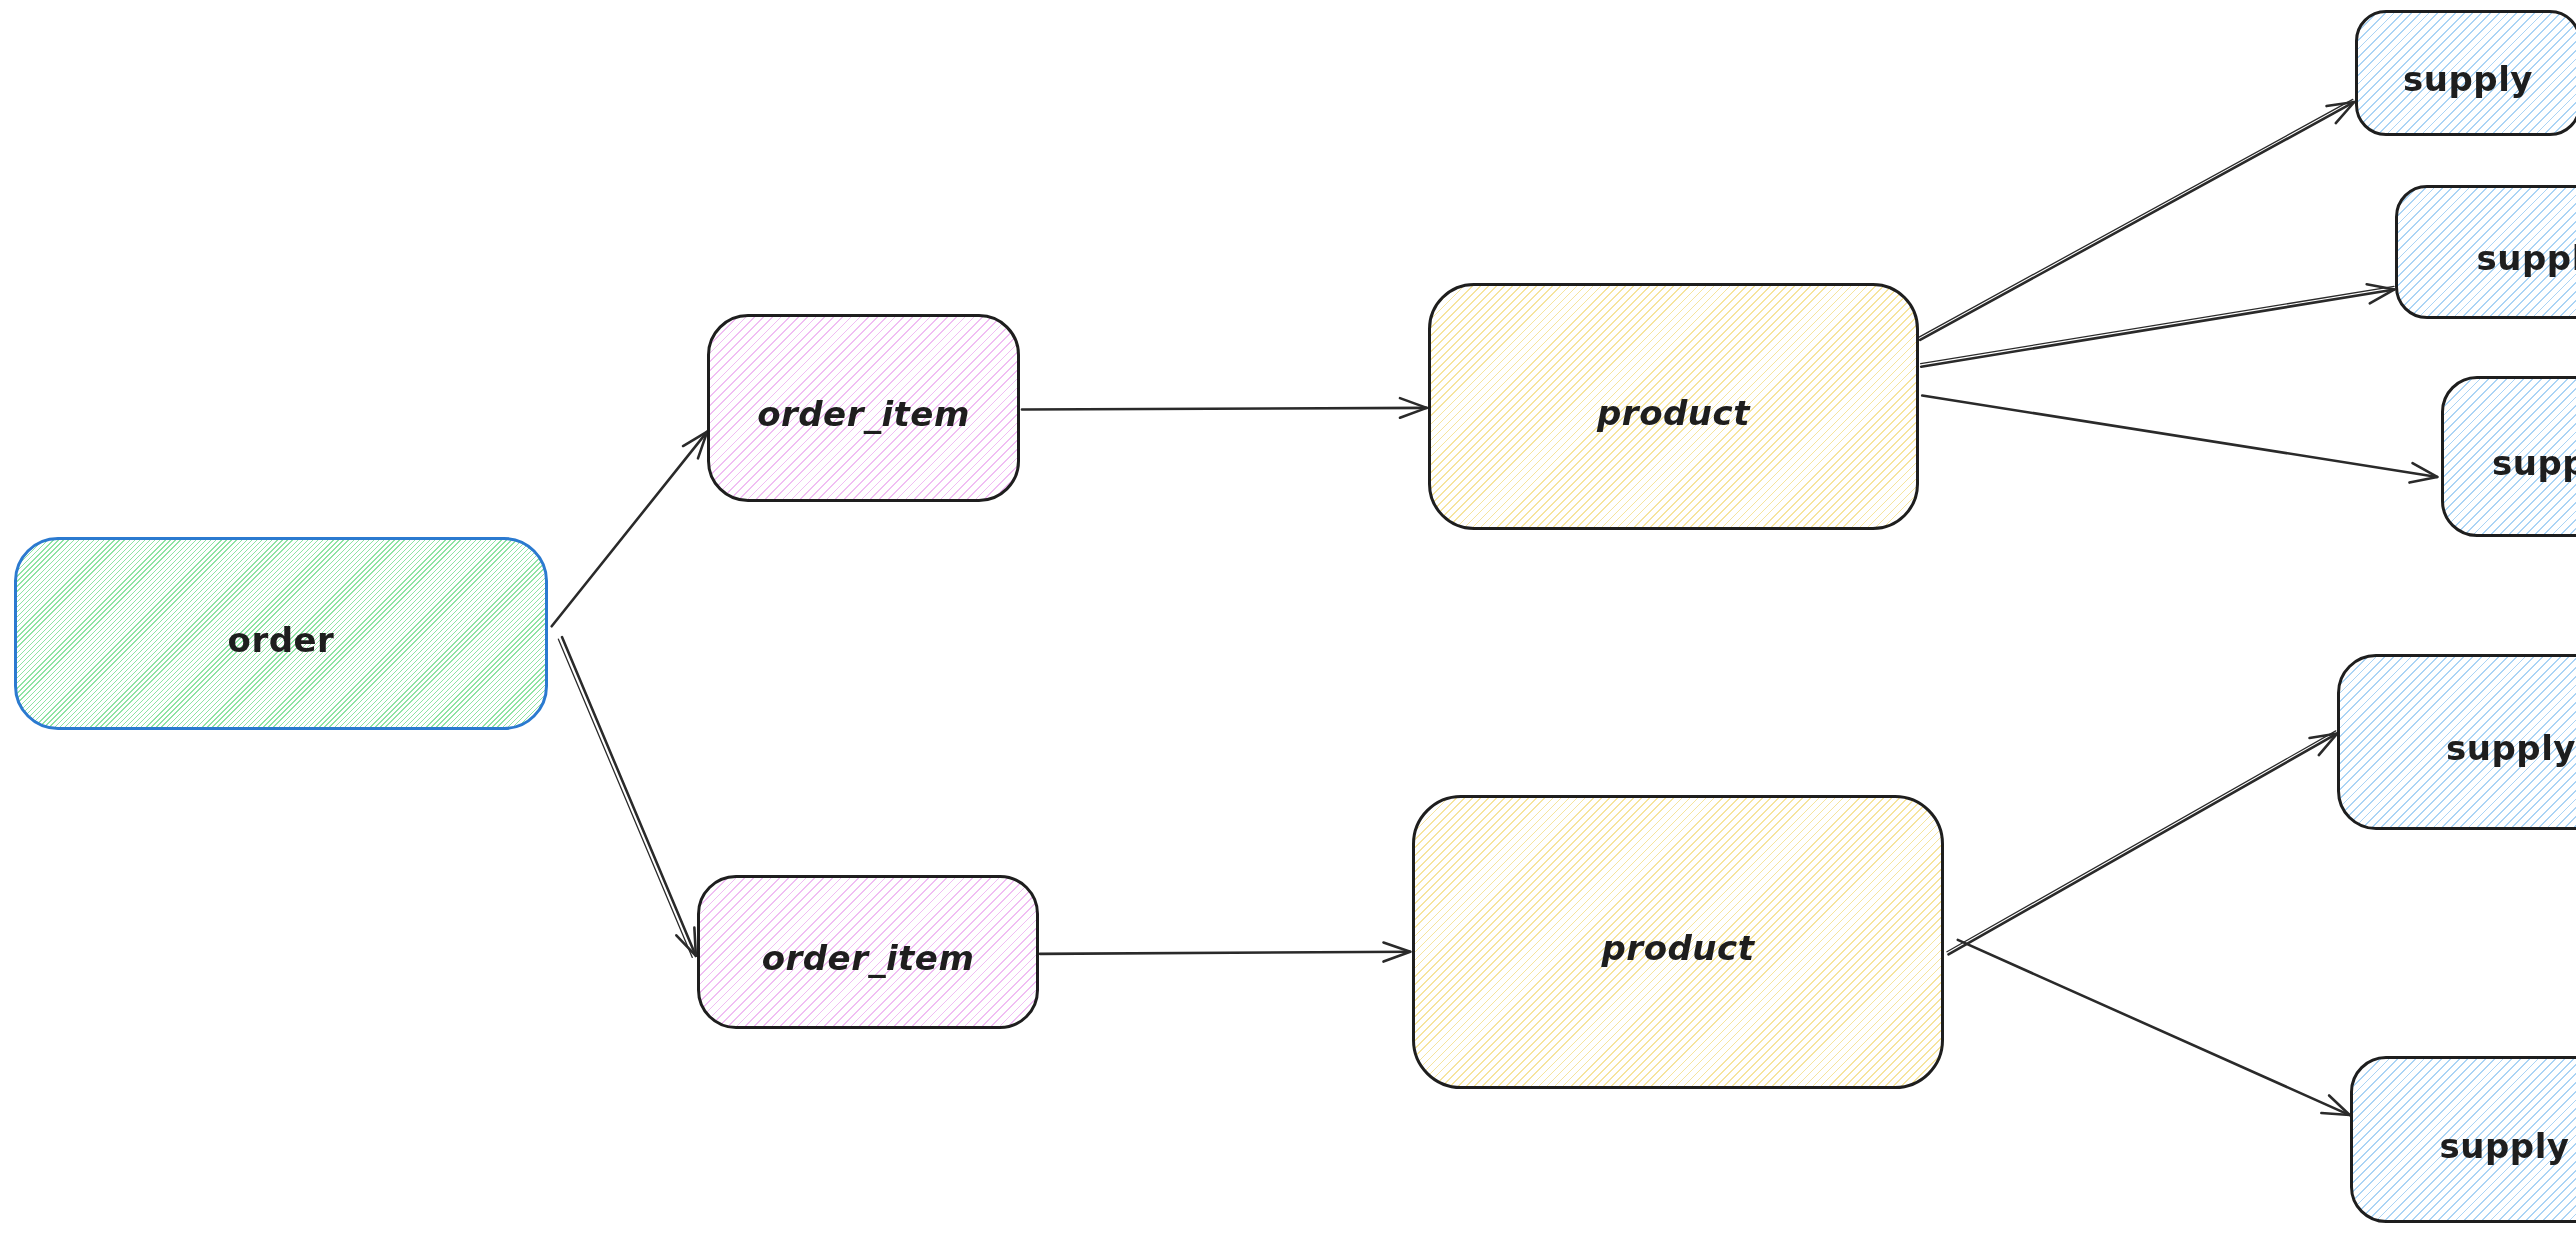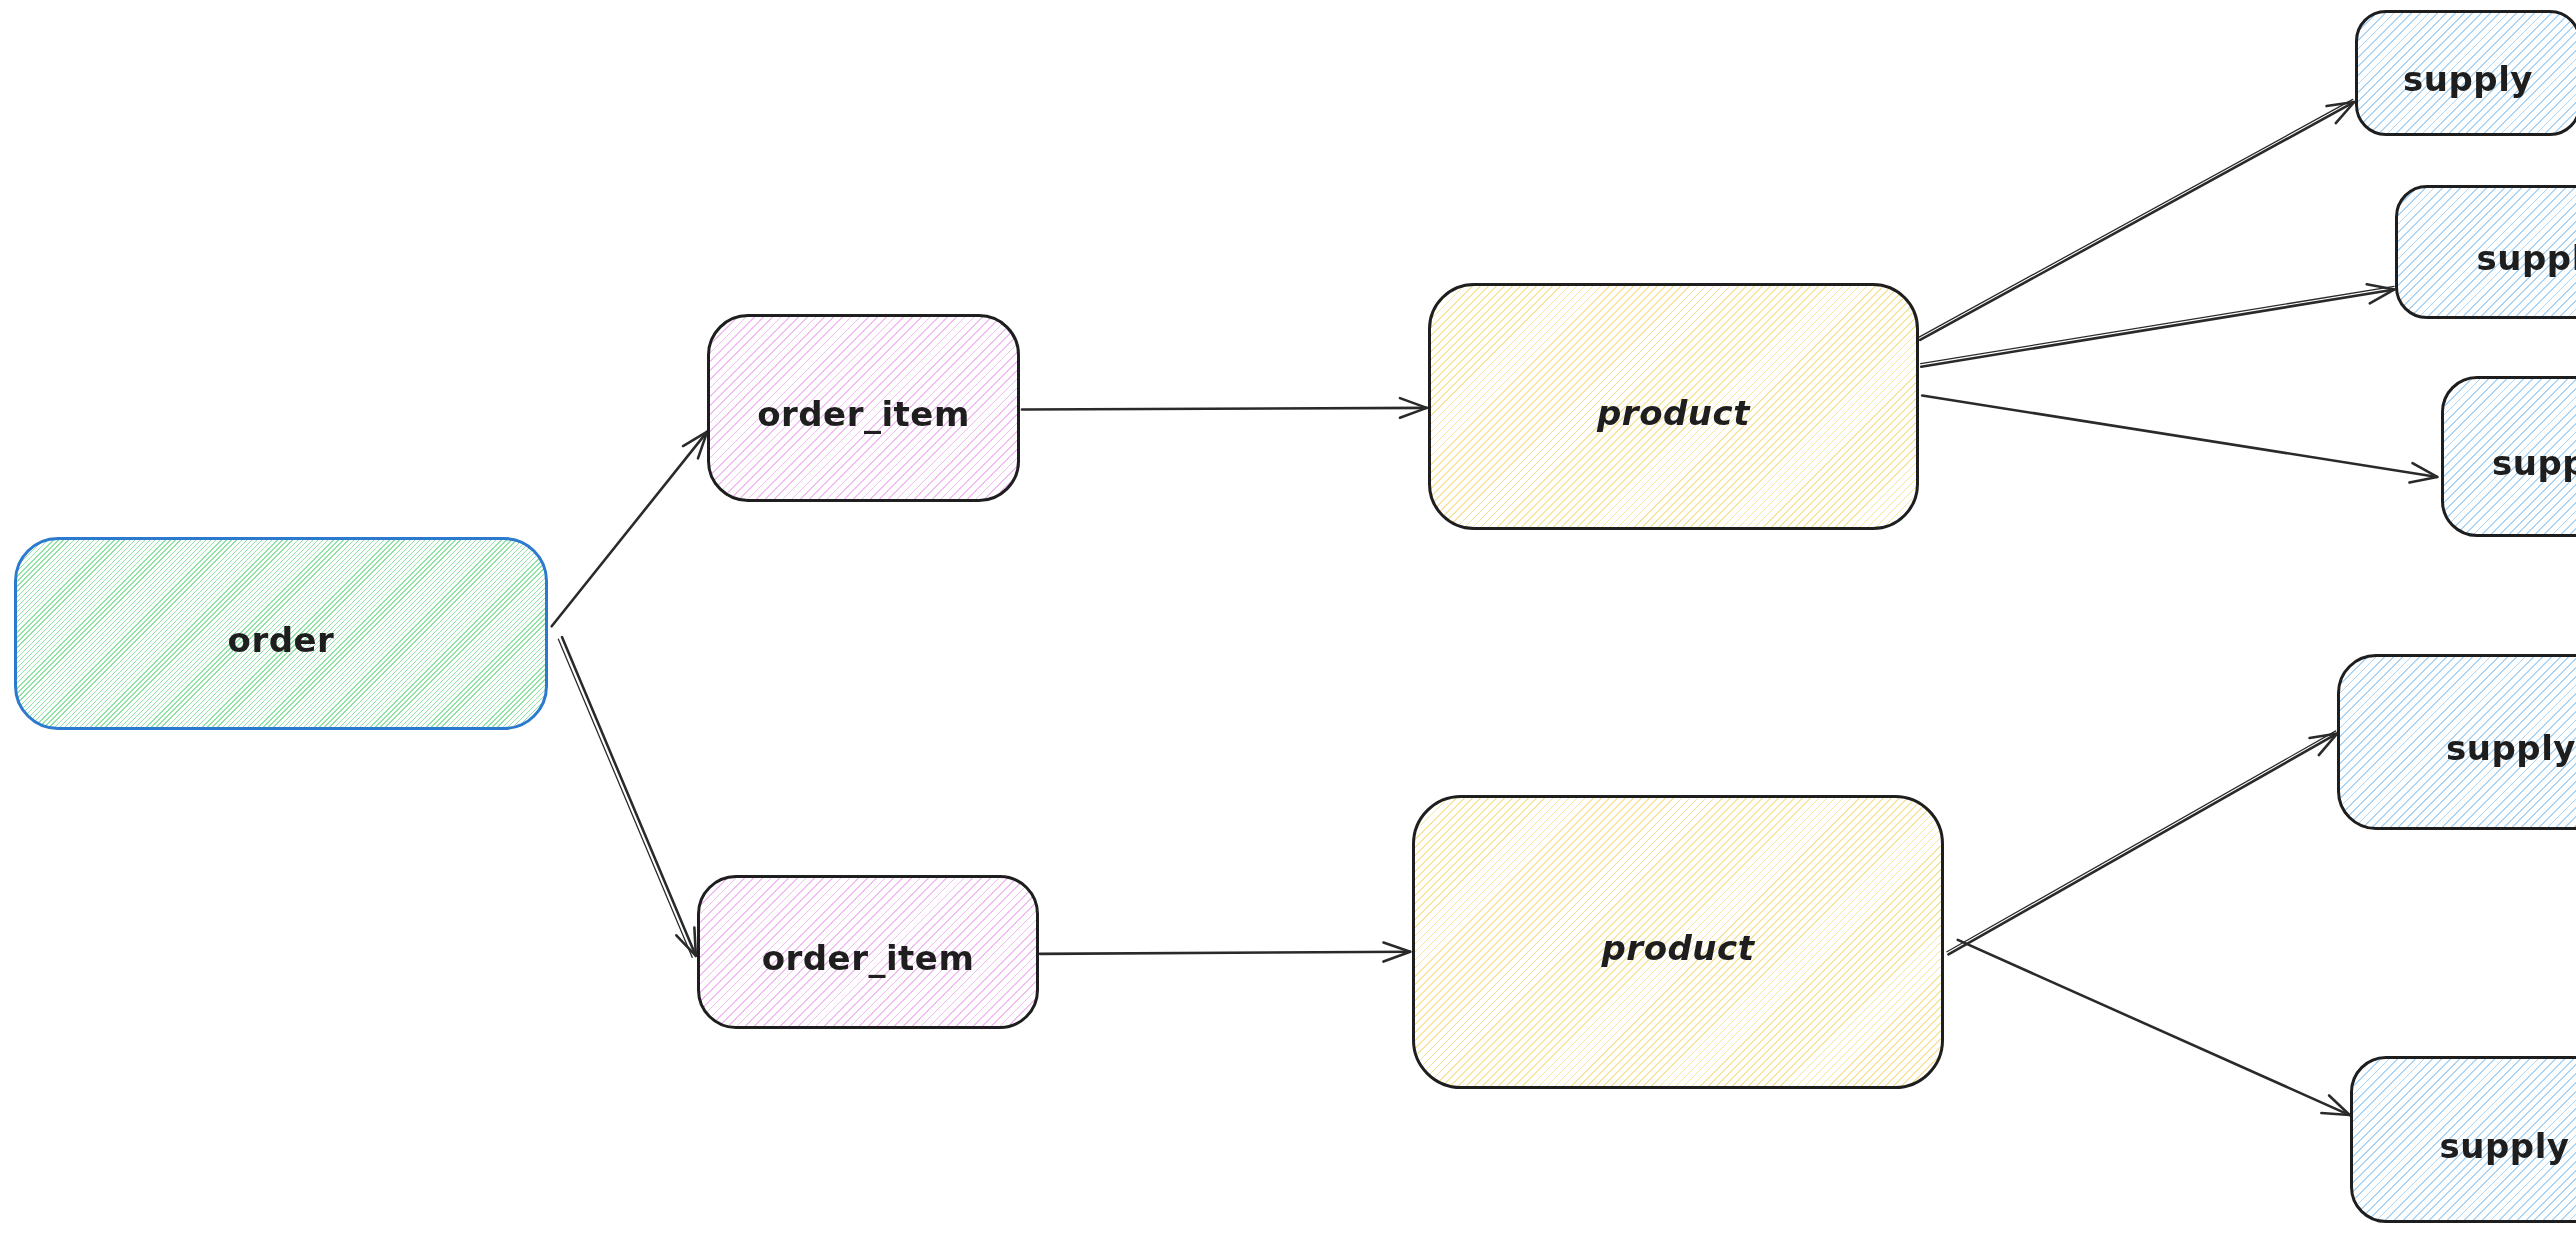--- a/index.html
+++ b/index.html
@@ -44,20 +44,21 @@
   .fill-green {
     border-color: var(--order-border, #2b7ad0);
     background-image: repeating-linear-gradient(135deg,
       var(--green-hatch, #8fe3a4) 0px, var(--green-hatch, #8fe3a4) 1px,
       transparent 1px, transparent 3.6px);
   }
   .fill-pink {
     background-image: repeating-linear-gradient(135deg,
       var(--pink-hatch, #f0bef3) 0px, var(--pink-hatch, #f0bef3) 1.2px,
       transparent 1.2px, transparent 6.2px);
+    font-style: italic;
   }
   .fill-yellow {
     background-image: repeating-linear-gradient(135deg,
       var(--yellow-hatch, #f6e49e) 0px, var(--yellow-hatch, #f6e49e) 1.2px,
       transparent 1.2px, transparent 5.7px);
     font-style: italic;
   }
   .fill-blue {
     background-image: repeating-linear-gradient(135deg,
       var(--blue-hatch, #abd4f5) 0px, var(--blue-hatch, #abd4f5) 1.3px,

